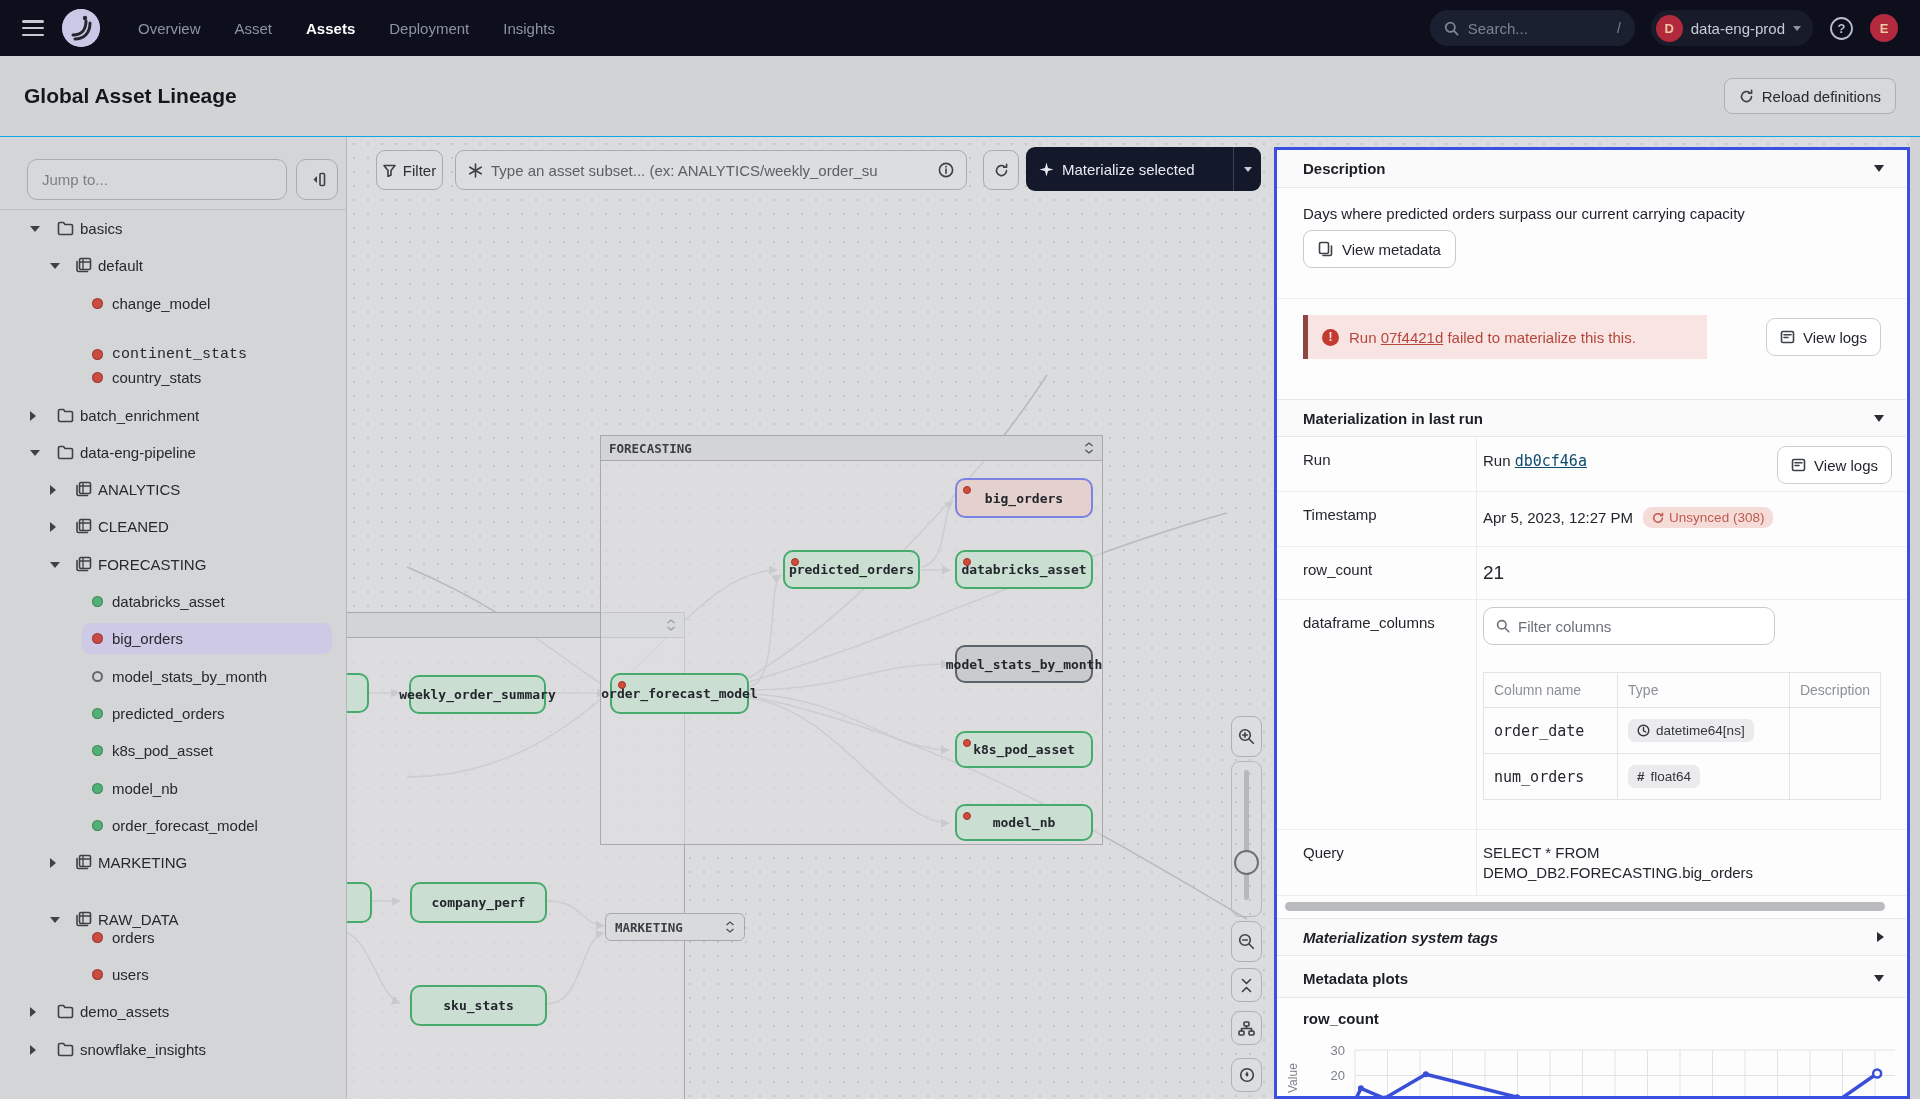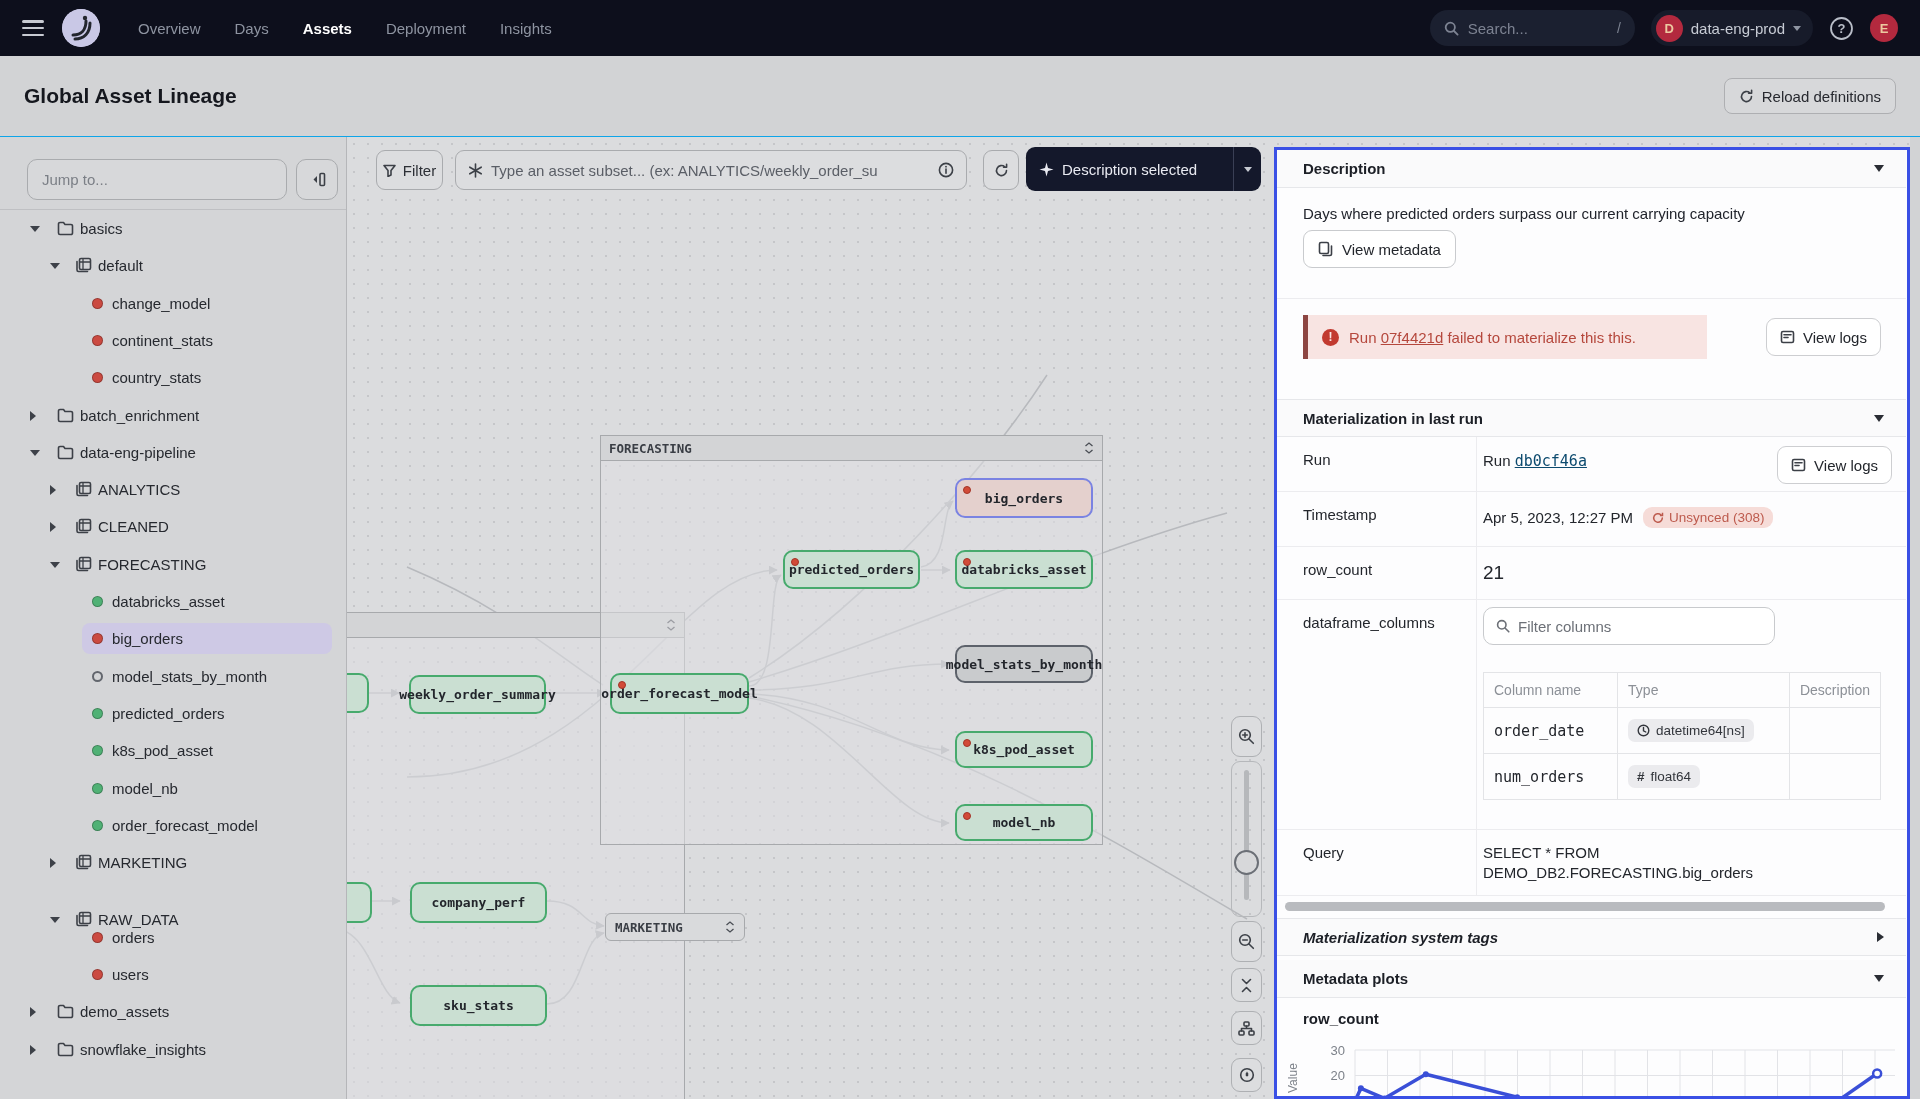--- a/index.html
+++ b/index.html
@@ -173,21 +173,21 @@
   <div class="logo">
     <svg width="38" height="38" viewBox="0 0 38 38">
       <circle cx="19" cy="19" r="19" fill="#c9c8e6"></circle>
       <path d="M13 30 C22 30 28 24 28 14" stroke="#23262e" stroke-width="3" fill="none" stroke-linecap="round"></path>
       <path d="M11 26 C19 26 24 21 24 12" stroke="#23262e" stroke-width="3" fill="none" stroke-linecap="round"></path>
       <circle cx="23" cy="9" r="2.2" fill="#23262e"></circle>
     </svg>
   </div>
   <div class="navlinks">
     <span class="navlink">Overview</span>
-    <span class="navlink">Days</span>
+    <span class="navlink">Asset</span>
     <span class="navlink active">Assets</span>
     <span class="navlink">Deployment</span>
     <span class="navlink">Insights</span>
   </div>
   <div class="topnav-right">
     <div class="searchpill">
       <svg width="15" height="15" viewBox="0 0 15 15">
         <circle cx="6.3" cy="6.3" r="4.6" class="icon-stroke-lt"></circle>
         <line x1="10" y1="10" x2="13.6" y2="13.6" class="icon-stroke-lt"></line>
       </svg>
@@ -246,21 +246,21 @@
             <path d="M4.5 5 h11 M8 1.5 v11" stroke="#3c4047" stroke-width="1.3"></path>
             <path d="M2 4.5 v8.5 a1.5 1.5 0 0 0 1.5 1.5 h9" class="icon-stroke"></path>
           </svg>
         </span>
         <span class="tree-label" style="left:98px;">default</span>
       </div>
       <div class="tree-row" style="top: 77px;">
         <div class="tree-dot" style="left:92px;background:#cb4a41;border:1.5px solid rgba(0,0,0,0.25);"></div>
         <span class="tree-label" style="left:112px;">change_model</span>
       </div>
-      <div class="tree-row" style="top: 114px;">
+      <div class="tree-row" style="top: 128px; font-family: Liberation Mono, monospace;">
         <div class="tree-dot" style="left:92px;background:#cb4a41;border:1.5px solid rgba(0,0,0,0.25);"></div>
         <span class="tree-label" style="left:112px;">continent_stats</span>
       </div>
       <div class="tree-row" style="top: 151px;">
         <div class="tree-dot" style="left:92px;background:#cb4a41;border:1.5px solid rgba(0,0,0,0.25);"></div>
         <span class="tree-label" style="left:112px;">country_stats</span>
       </div>
       <div class="tree-row" style="top: 189px;">
         <div class="tree-caret right" style="left:30px;"></div>
         <span style="position:absolute;left:57px;top:7px;">
@@ -509,21 +509,21 @@
       <svg width="15" height="15" viewBox="0 0 15 15">
         <path d="M12.5 7.5 a5 5 0 1 1 -1.7 -3.7" class="icon-stroke"></path>
         <path d="M12.6 1.2 v3 h-3" class="icon-stroke"></path>
       </svg>
     </div>
     <div class="mat-btn">
       <div class="mat-main">
         <svg width="15" height="15" viewBox="0 0 15 15">
           <path d="M7.5 0.5 L9 6 L14.5 7.5 L9 9 L7.5 14.5 L6 9 L0.5 7.5 L6 6 Z" fill="#e9eaf1"></path>
         </svg>
-        <span>Description selected</span>
+        <span>Materialize selected</span>
       </div>
       <div class="mat-split">
         <div class="caret-down"></div>
       </div>
     </div>
   </div>
 
   <div class="zctl" style="top:579px;height:41px;">
     <svg width="17" height="17" viewBox="0 0 17 17">
       <circle cx="7" cy="7" r="5.3" class="icon-stroke"></circle>

